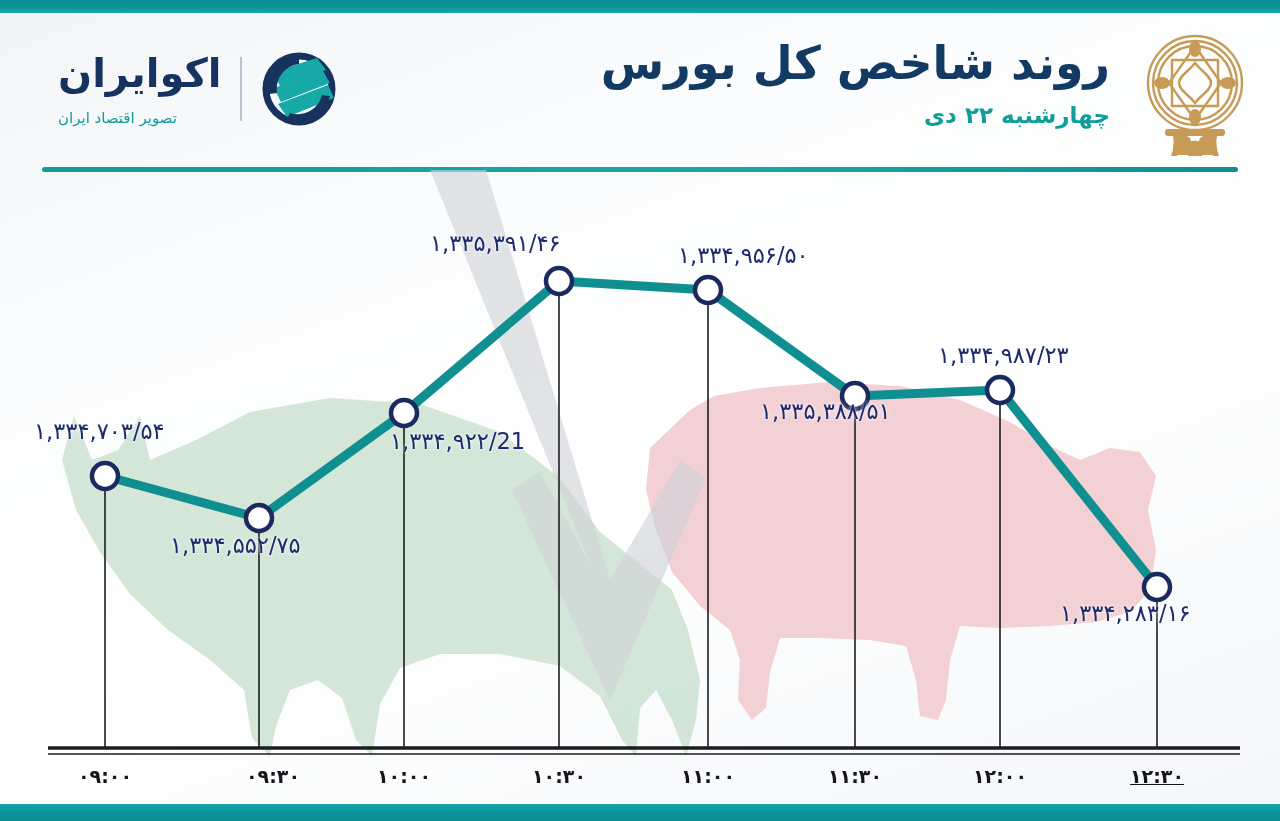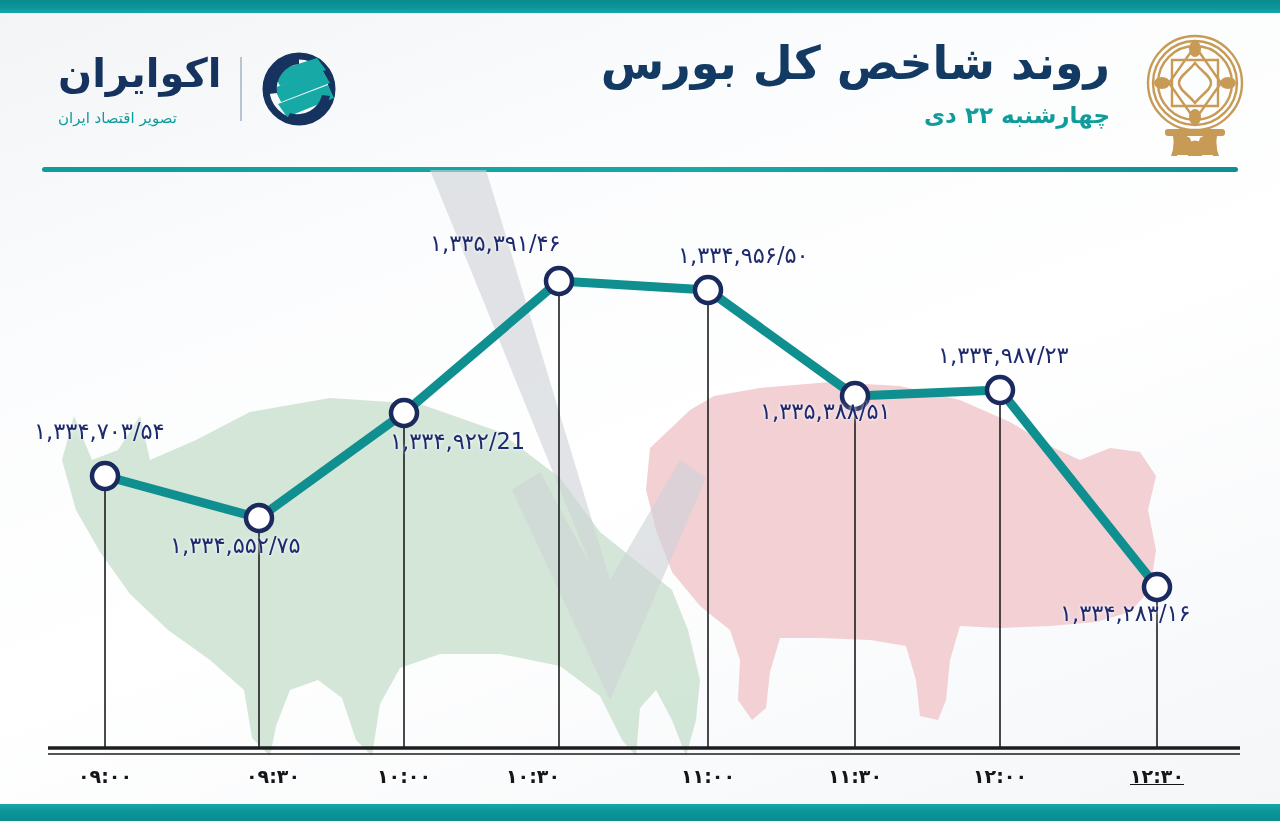--- a/index.html
+++ b/index.html
@@ -178,21 +178,21 @@
     <div class="pt-label" style="left:430px;top:70px;">۱,۳۳۵,۳۹۱/۴۶</div>
     <div class="pt-label" style="left:678px;top:82px;">۱,۳۳۴,۹۵۶/۵۰</div>
     <div class="pt-label" style="left:760px;top:238px;">۱,۳۳۵,۳۸۸/۵۱</div>
     <div class="pt-label" style="left:938px;top:182px;">۱,۳۳۴,۹۸۷/۲۳</div>
     <div class="pt-label" style="left:1060px;top:440px;">۱,۳۳۴,۲۸۳/۱۶</div>
 
     <div class="axis-labels">
       <div class="xtick" style="left:105px;">۰۹:۰۰</div>
       <div class="xtick" style="left:245px;margin-left:28px;">۰۹:۳۰</div>
       <div class="xtick" style="left:404px;">۱۰:۰۰</div>
-      <div class="xtick" style="left:533px;text-align:center;">۱۰:۳۰</div>
+      <div class="xtick" style="left:559px;text-align:center;">۱۰:۳۰</div>
       <div class="xtick" style="left:708px;">۱۱:۰۰</div>
       <div class="xtick" style="left:855px;">۱۱:۳۰</div>
       <div class="xtick" style="left:1000px;">۱۲:۰۰</div>
       <div class="xtick" style="left:1157px;text-decoration:underline;">۱۲:۳۰</div>
     </div>
   </div>
 
   <div class="rail rail-bottom"></div>
 </div>
 

